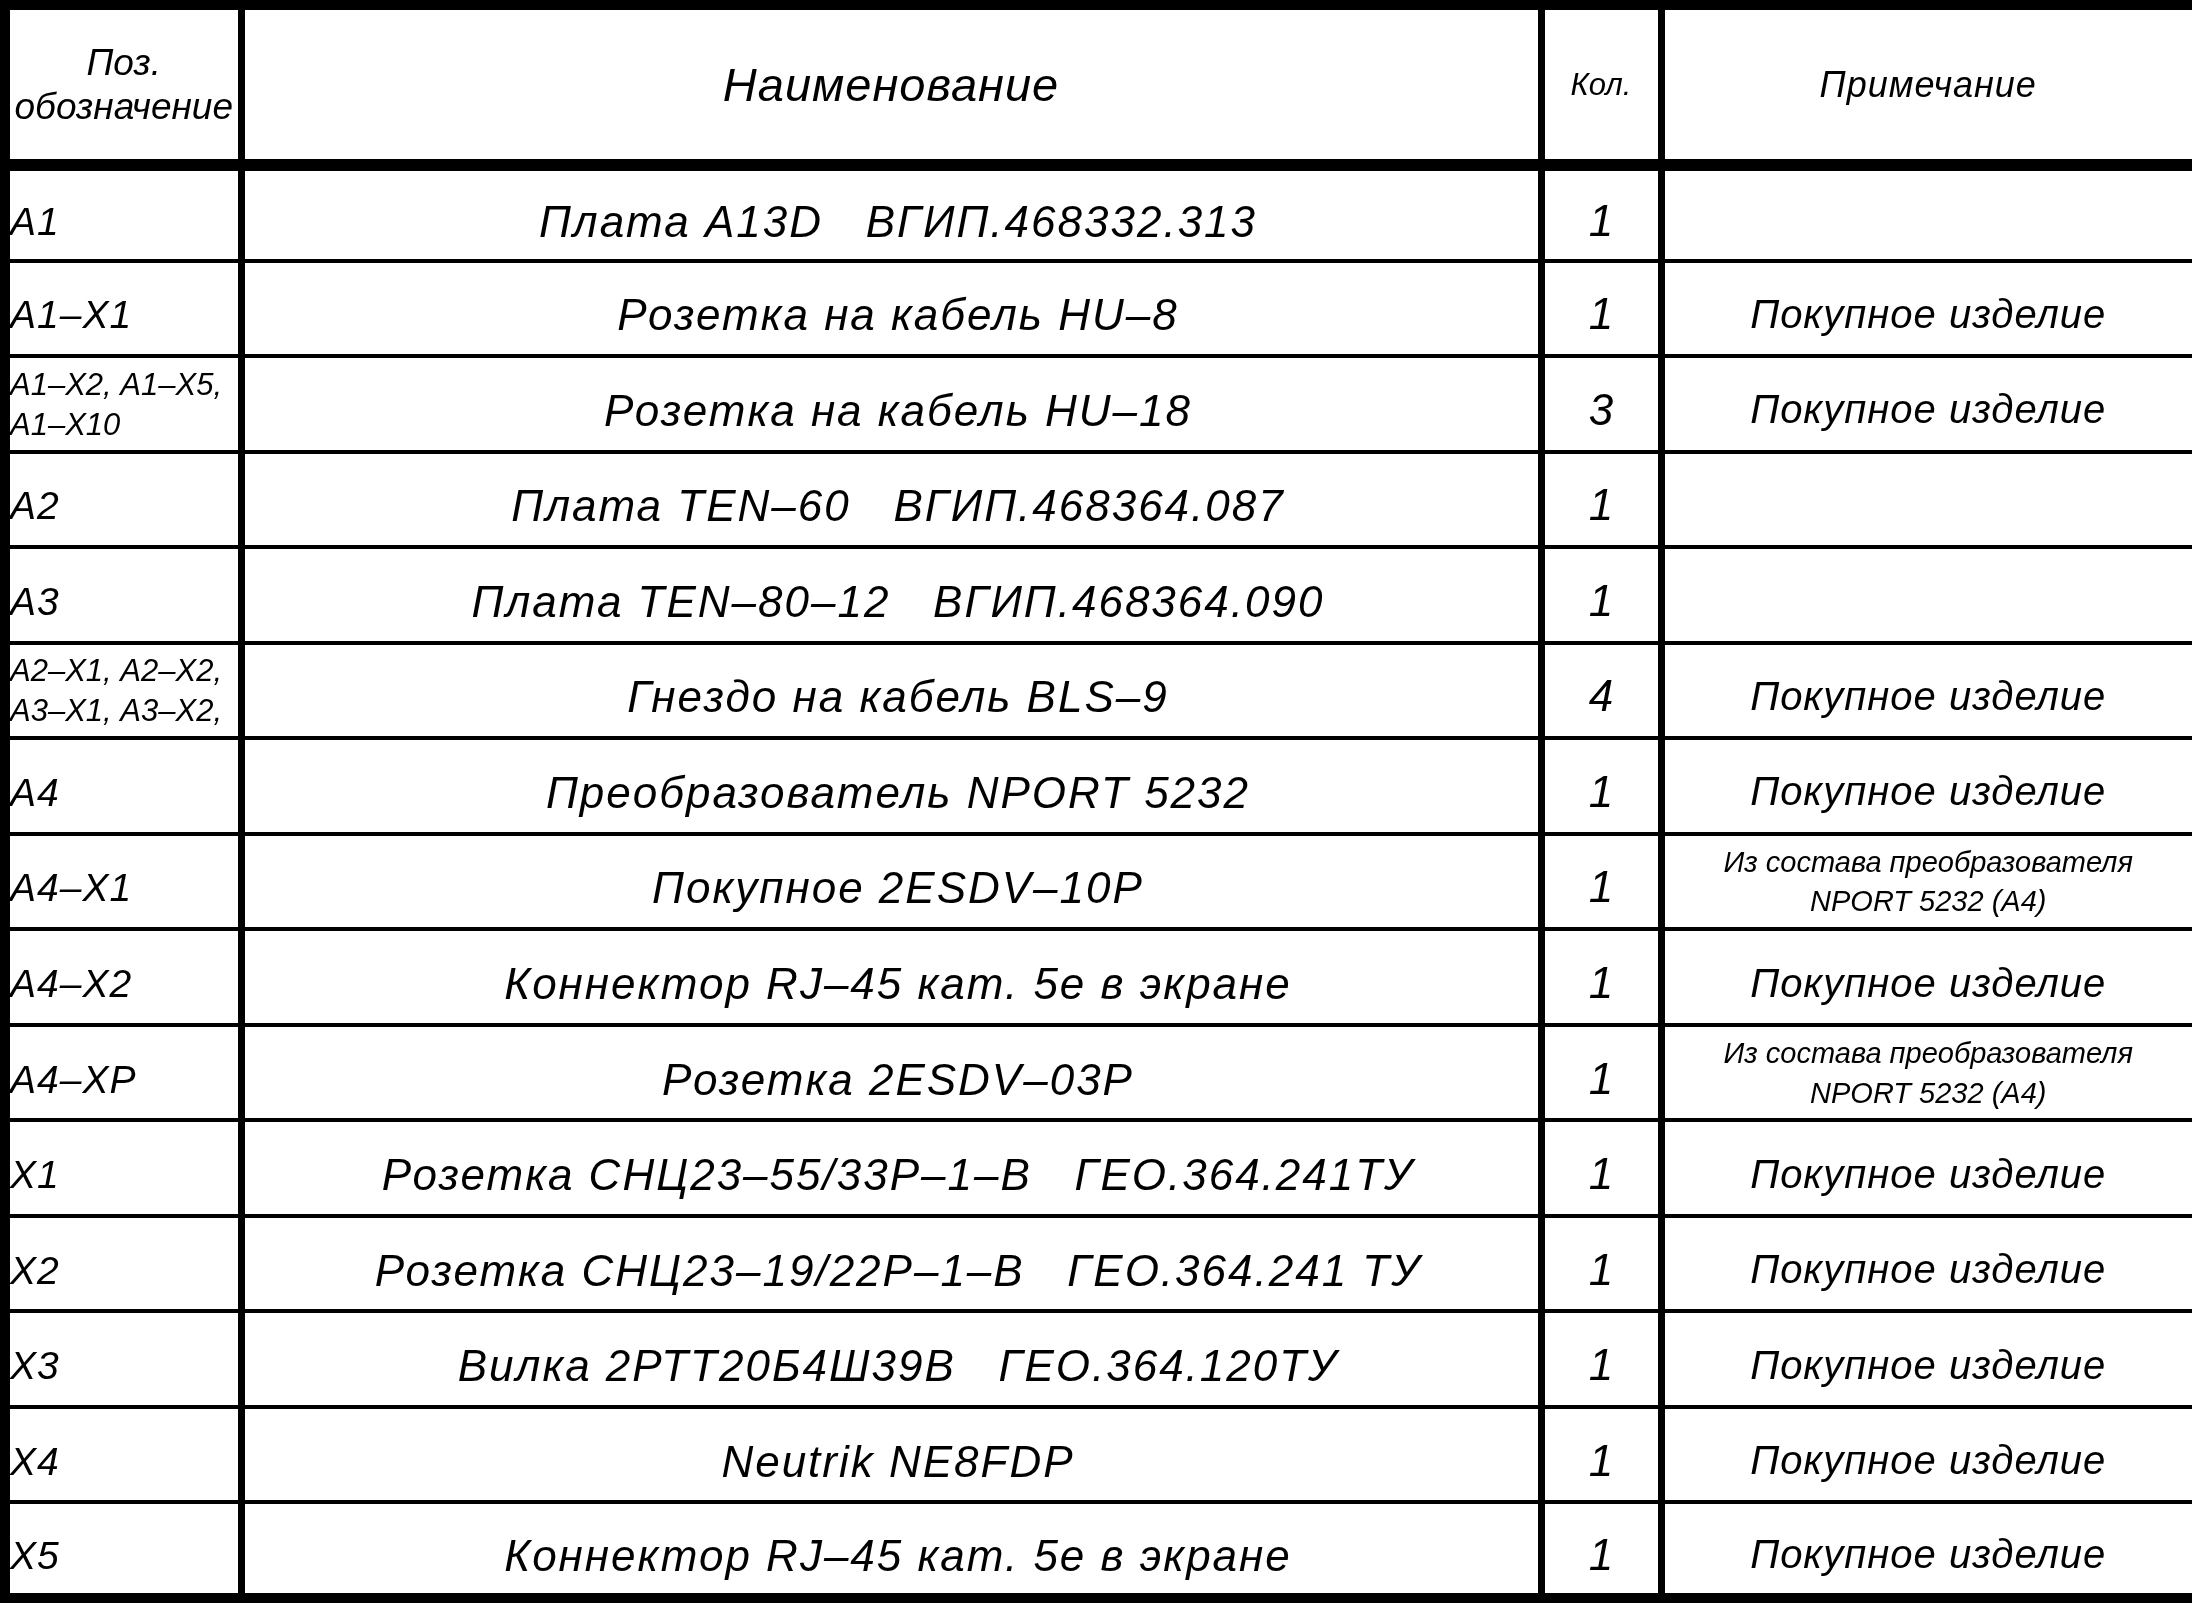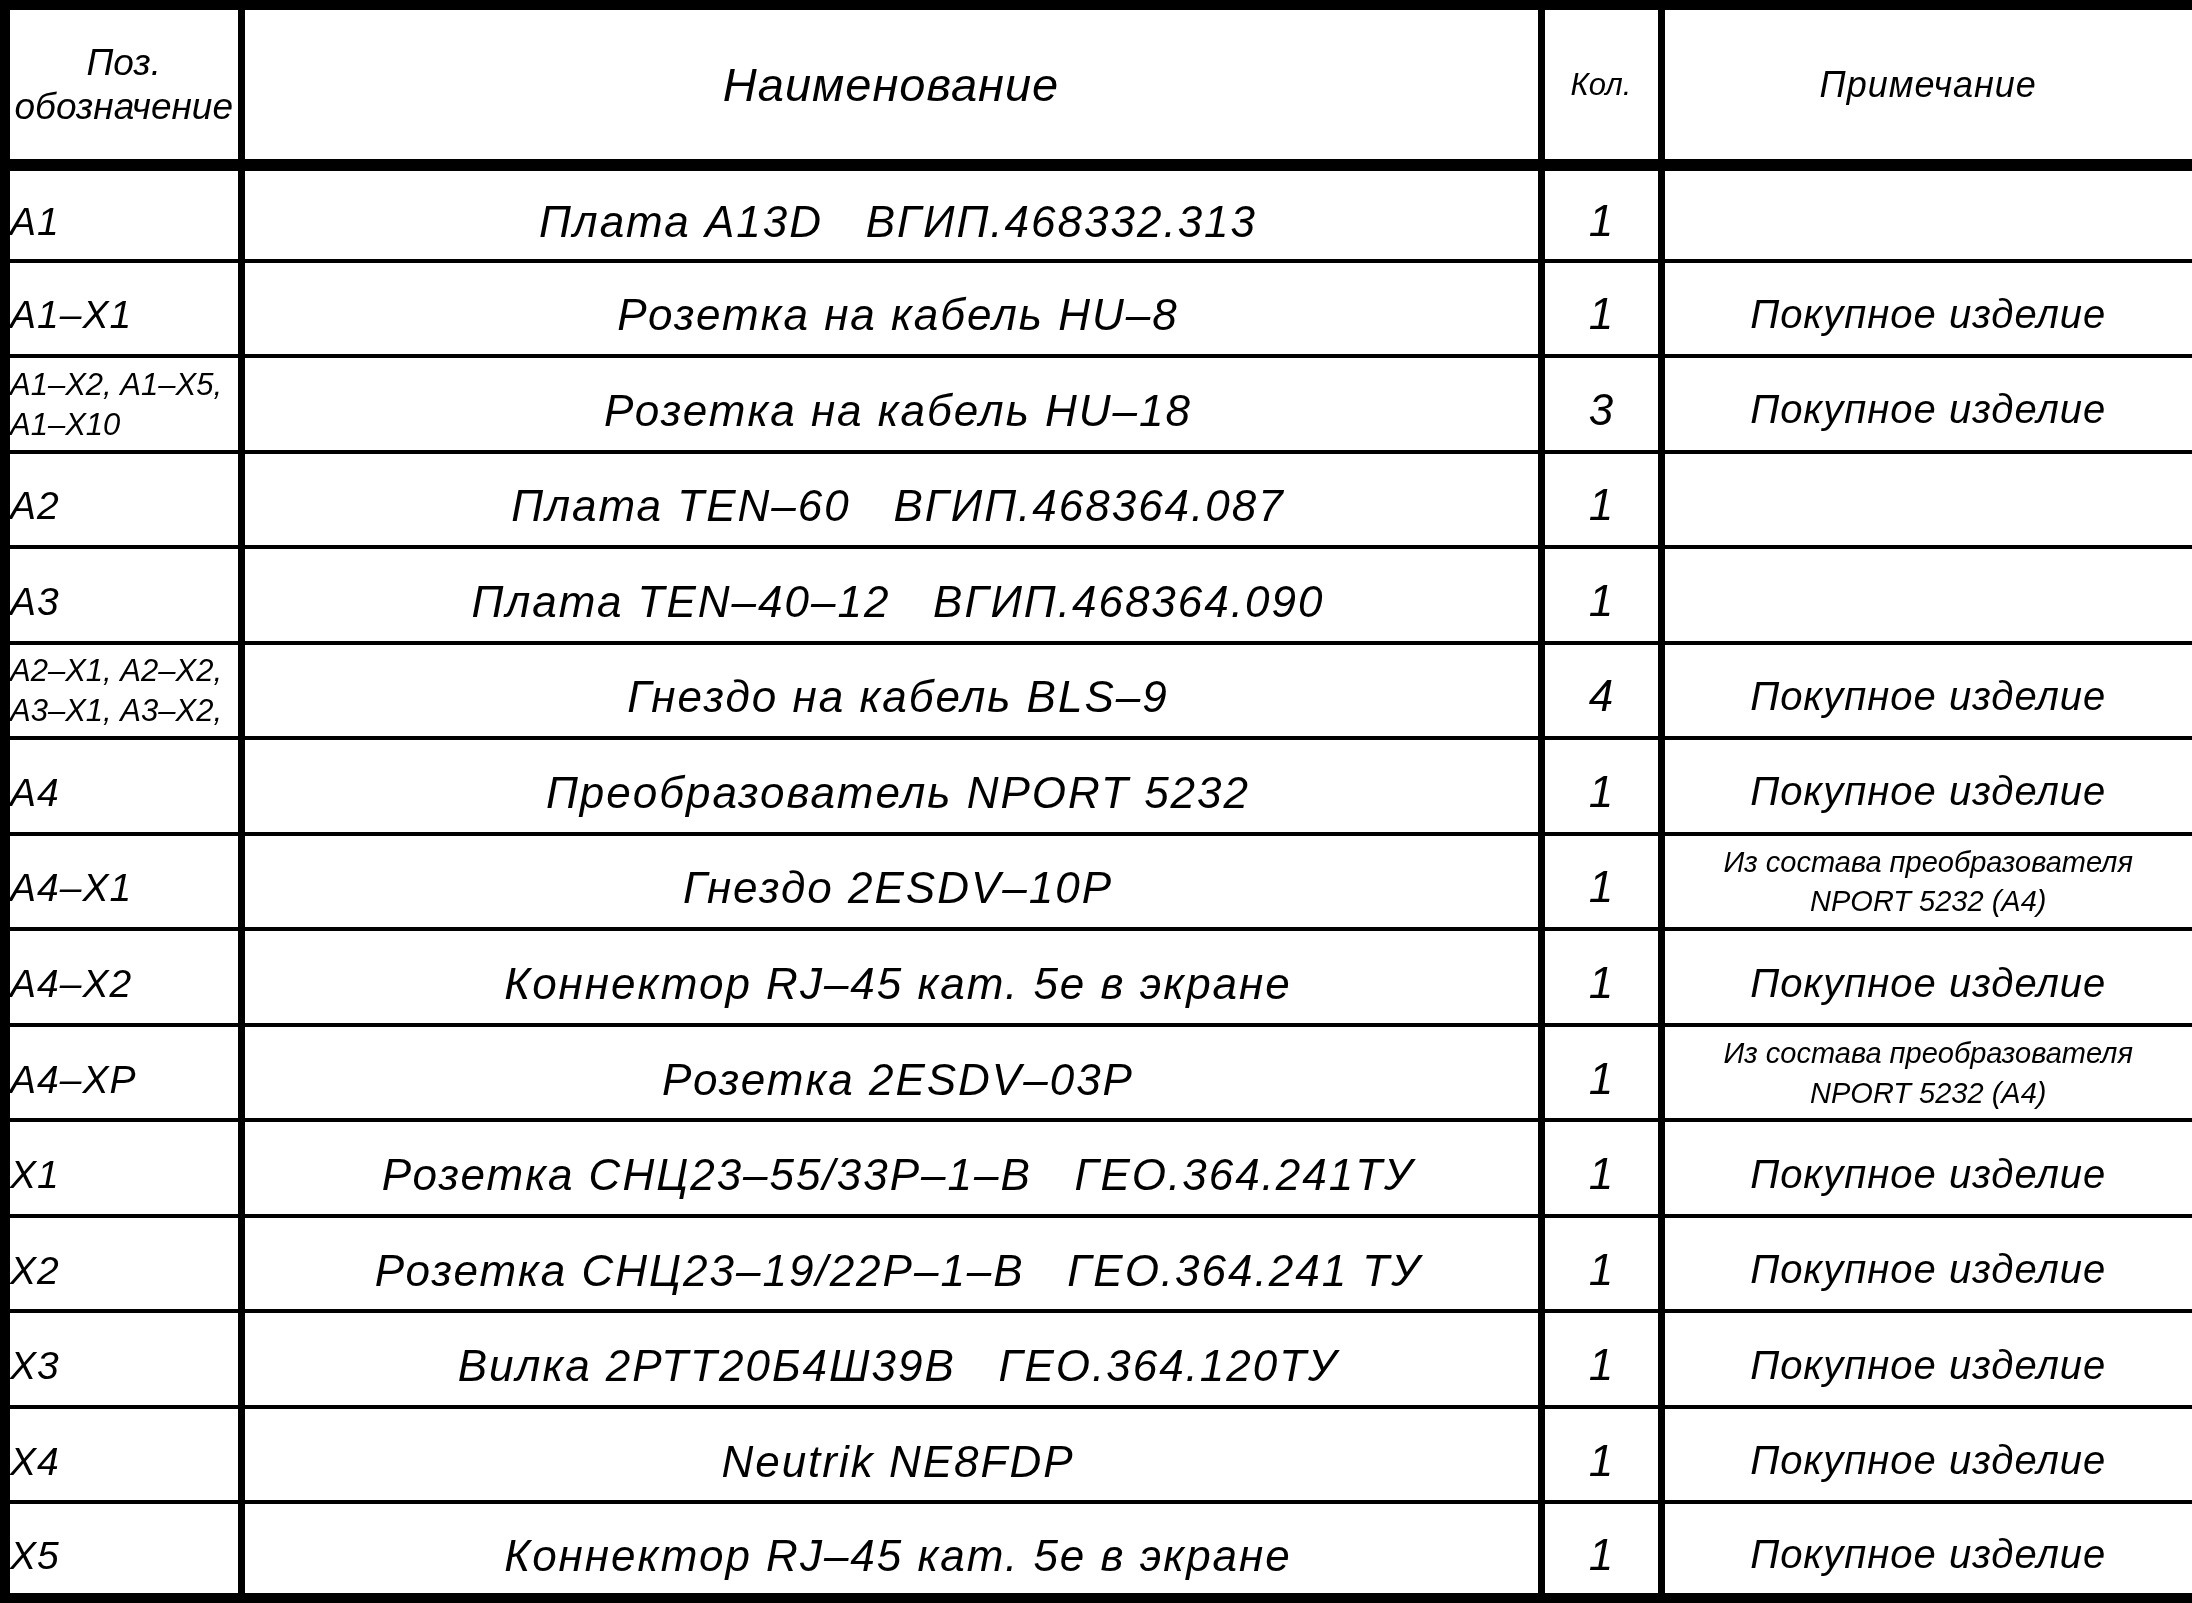--- a/index.html
+++ b/index.html
@@ -139,40 +139,40 @@
           <td class="col-note"><span class="cell-text">Покупное изделие</span></td>
         </tr>
         <tr>
           <td class="col-designation"><span class="cell-text">А2</span></td>
           <td class="col-name"><span class="cell-text">Плата TEN–60   ВГИП.468364.087</span></td>
           <td class="col-qty"><span class="cell-text">1</span></td>
           <td class="col-note"><span class="cell-text"></span></td>
         </tr>
         <tr>
           <td class="col-designation"><span class="cell-text">А3</span></td>
-          <td class="col-name"><span class="cell-text">Плата TEN–40–12   ВГИП.468364.090</span></td>
+          <td class="col-name"><span class="cell-text">Плата TEN–80–12   ВГИП.468364.090</span></td>
           <td class="col-qty"><span class="cell-text">1</span></td>
           <td class="col-note"><span class="cell-text"></span></td>
         </tr>
         <tr>
           <td class="col-designation multiline"><span class="cell-text">А2–Х1, А2–Х2,
 А3–Х1, А3–Х2,</span></td>
           <td class="col-name"><span class="cell-text">Гнездо на кабель BLS–9</span></td>
           <td class="col-qty"><span class="cell-text">4</span></td>
           <td class="col-note"><span class="cell-text">Покупное изделие</span></td>
         </tr>
         <tr>
           <td class="col-designation"><span class="cell-text">А4</span></td>
           <td class="col-name"><span class="cell-text">Преобразователь NPORT 5232</span></td>
           <td class="col-qty"><span class="cell-text">1</span></td>
           <td class="col-note"><span class="cell-text">Покупное изделие</span></td>
         </tr>
         <tr>
           <td class="col-designation"><span class="cell-text">А4–Х1</span></td>
-          <td class="col-name"><span class="cell-text">Гнездо 2ESDV–10P</span></td>
+          <td class="col-name"><span class="cell-text">Покупное 2ESDV–10P</span></td>
           <td class="col-qty"><span class="cell-text">1</span></td>
           <td class="col-note multiline"><span class="cell-text">Из состава преобразователя
 NPORT 5232 (А4)</span></td>
         </tr>
         <tr>
           <td class="col-designation"><span class="cell-text">А4–Х2</span></td>
           <td class="col-name"><span class="cell-text">Коннектор RJ–45 кат. 5е в экране</span></td>
           <td class="col-qty"><span class="cell-text">1</span></td>
           <td class="col-note"><span class="cell-text">Покупное изделие</span></td>
         </tr>

